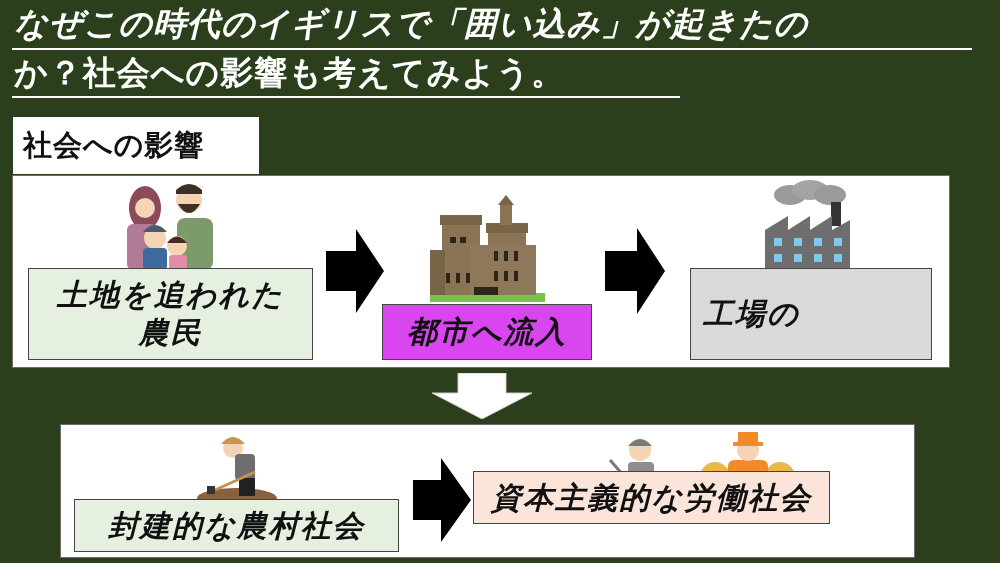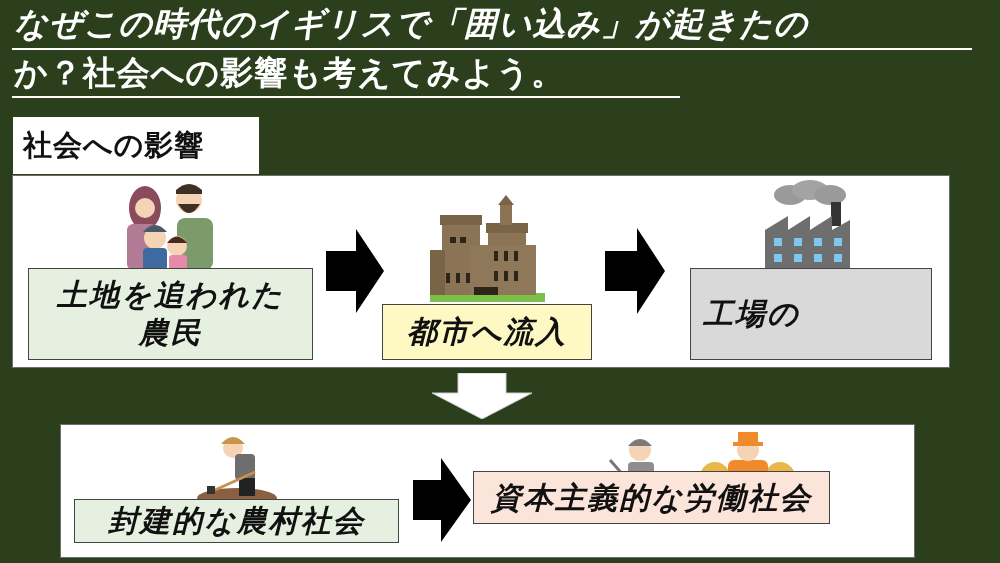--- a/index.html
+++ b/index.html
@@ -35,23 +35,23 @@
 
     .box {
       position: absolute; border: 1.5px solid #444; box-sizing: border-box;
       font-weight: bold; color: #111; font-size: 30px; letter-spacing: 2px;
       display: flex; flex-direction: column; justify-content: center;
       line-height: 38px;
       font-style: italic;
     }
     .box span { display: block; }
     #box-farmers { left: 28px; top: 268px; width: 285px; height: 92px; background: #e6f0e0; align-items: center; text-align: center; }
-    #box-city { left: 382px; top: 304px; width: 210px; height: 56px; background: #fef9c3; align-items: center; }
+    #box-city { left: 382px; top: 304px; width: 210px; height: 56px; background: #d946ef; align-items: center; }
     #box-factory { left: 690px; top: 268px; width: 242px; height: 92px; background: #d9d9d9; align-items: flex-start; padding-left: 12px; }
-    #box-feudal { left: 74px; top: 499px; width: 325px; height: 44px; background: #e6f0e0; align-items: center; }
+    #box-feudal { left: 74px; top: 499px; width: 325px; height: 53px; background: #e6f0e0; align-items: center; }
     #box-capital { left: 473px; top: 471px; width: 357px; height: 53px; background: #fbe4da; align-items: center; }
 
     .arrow { position: absolute; }
     .illus { position: absolute; }
   </style>
 </head>
 <body>
 
 <div class="title-line" id="t1">なぜこの時代のイギリスで「囲い込み」が起きたの</div>
 <div class="underline" id="u1"></div>

